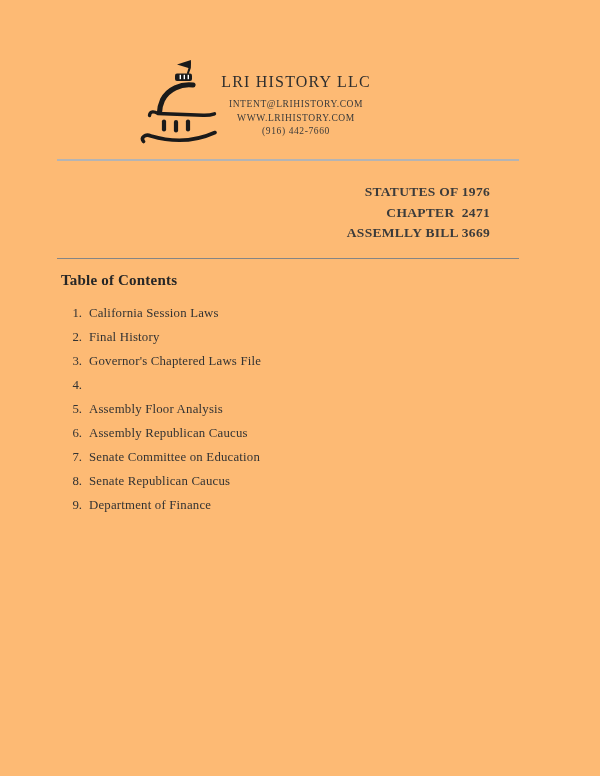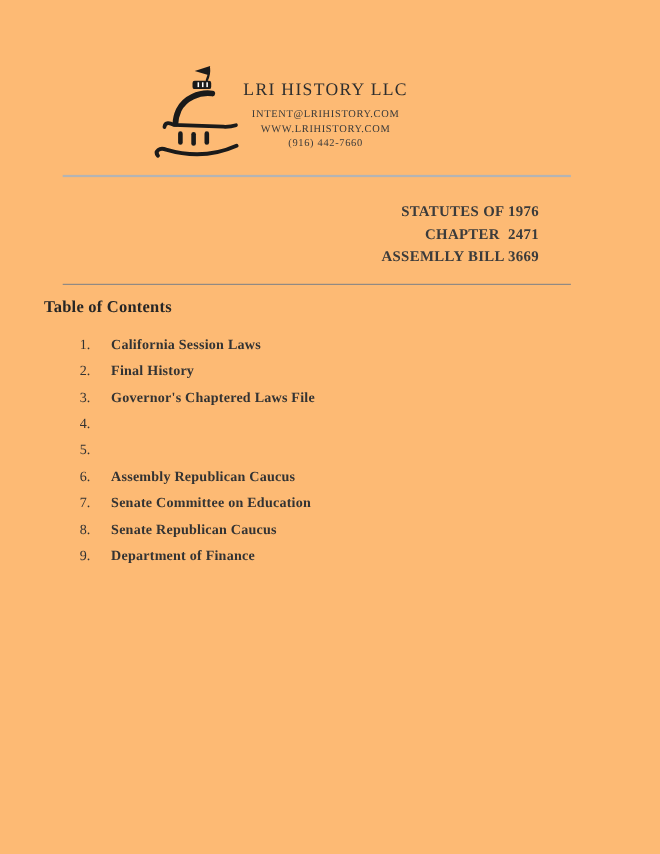--- a/index.html
+++ b/index.html
@@ -77,21 +77,21 @@
     font-weight: bold;
     line-height: 20.5px;
     letter-spacing: 0.3px;
     color: #3b3b3b;
     white-space: pre-wrap;
   }
 
   
   .toc-heading {
     position: absolute;
-    left: 40px;
+    left: 61px;
     top: 272px;
     margin: 0;
     font-size: 15px;
     font-weight: bold;
     letter-spacing: 0.2px;
     color: #262626;
     text-align: right;
   }
   .toc-list {
     position: absolute;
@@ -108,23 +108,22 @@
     line-height: 24px;
     font-size: 12.8px;
     color: #333333;
   }
   .toc-num {
     width: 82px;
     text-align: right;
     flex: 0 0 82px;
   }
   .toc-label {
-    margin-left: 19px;
+    margin-left: 7px;
     letter-spacing: 0.2px;
-    font-weight: bold;
   }
 </style>
 </head>
 <body>
 
 <div class="page">
 
   <svg class="logo" viewBox="0 0 84 88" aria-hidden="true">
 
     <path d="M56 2 L42 6.5 L55 10.5 Z" fill="#1a1a1a"></path>
@@ -176,20 +175,21 @@
     </li>
     <li class="toc-item">
       <span class="toc-num">3.</span>
       <span class="toc-label">Governor's Chaptered Laws File</span>
     </li>
     <li class="toc-item">
       <span class="toc-num">4.</span>
     </li>
     <li class="toc-item">
       <span class="toc-num">5.</span>
+      <span class="toc-label">Assembly Floor Analysis</span>
     </li>
     <li class="toc-item">
       <span class="toc-num">6.</span>
       <span class="toc-label">Assembly Republican Caucus</span>
     </li>
     <li class="toc-item">
       <span class="toc-num">7.</span>
       <span class="toc-label">Senate Committee on Education</span>
     </li>
     <li class="toc-item">

